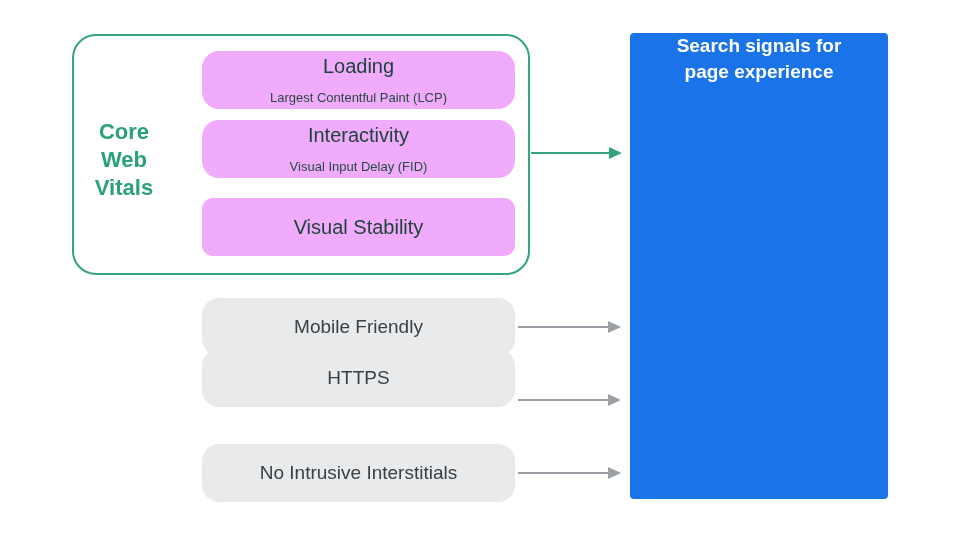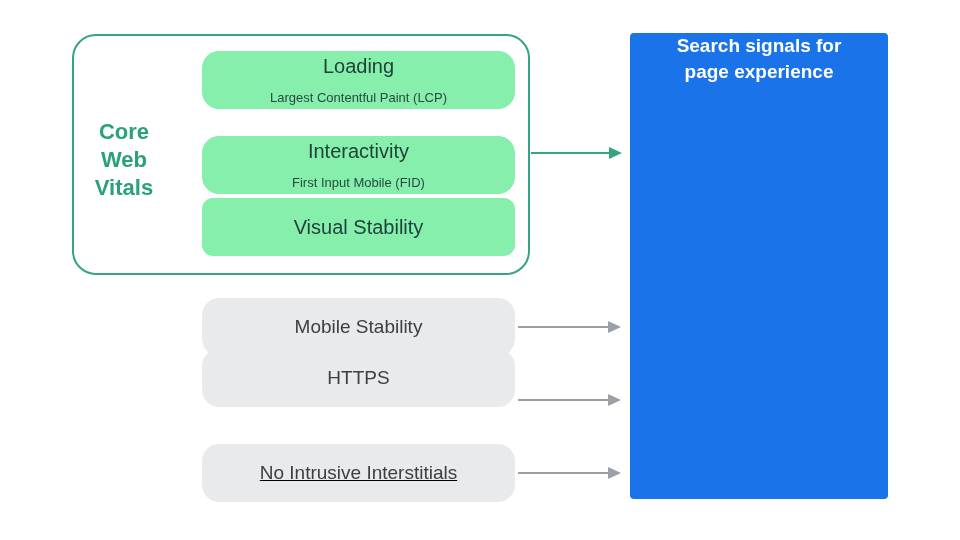--- a/index.html
+++ b/index.html
@@ -47,21 +47,21 @@
     width: 313px;
     height: 58px;
     border-radius: 17px;
     display: flex;
     flex-direction: column;
     align-items: center;
     justify-content: center;
     text-align: center;
     box-sizing: border-box;
   }
-  .pill.mint { background: #86efac; }
+  .pill.mint { background: #f0abfc; }
   .pill.gray { background: #E9EAEB; }
 
   .pill-title {
     font-size: 20px;
     font-weight: 500;
     color: #1F433A;
     line-height: 22px;
   }
   .pill-sub {
     font-size: 13px;
@@ -70,25 +70,25 @@
     line-height: 15px;
     margin-top: 13px;
   }
   .gray-label {
     font-size: 19px;
     font-weight: 500;
     color: #3C4043;
   }
 
   .pill.v1 { top: 51px; }
-  .pill.v2 { top: 136px; align-items: center; }
+  .pill.v2 { top: 120px; align-items: center; }
   .pill.v3 { top: 198px; border-radius: 11px; }
   .pill.g1 { top: 298px; }
   .pill.g2 { top: 349px; }
-  .pill.g3 { top: 444px; text-decoration: underline; }
+  .pill.g3 { top: 444px; }
 
   
   .arrow {
     position: absolute;
     height: 14px;
   }
   .arrow .line {
     position: absolute;
     left: 0;
     top: 6px;
@@ -145,34 +145,34 @@
 
   <div class="cwv-label">Core Web Vitals</div>
 
   <div class="pill mint v1">
     <div class="pill-title">Loading</div>
     <div class="pill-sub">Largest Contentful Paint (LCP)</div>
   </div>
 
   <div class="pill mint v2">
     <div class="pill-title">Interactivity</div>
-    <div class="pill-sub">First Input Mobile (FID)</div>
+    <div class="pill-sub">Visual Input Delay (FID)</div>
   </div>
 
   <div class="pill mint v3">
     <div class="pill-title">Visual Stability</div>
   </div>
 
   <div class="arrow green">
     <div class="line"></div>
     <div class="head"></div>
   </div>
 
   <div class="pill gray g1">
-    <div class="gray-label">Mobile Stability</div>
+    <div class="gray-label">Mobile Friendly</div>
   </div>
 
   <div class="pill gray g2">
     <div class="gray-label">HTTPS</div>
   </div>
 
   <div class="pill gray g3">
     <div class="gray-label">No Intrusive Interstitials</div>
   </div>
 

